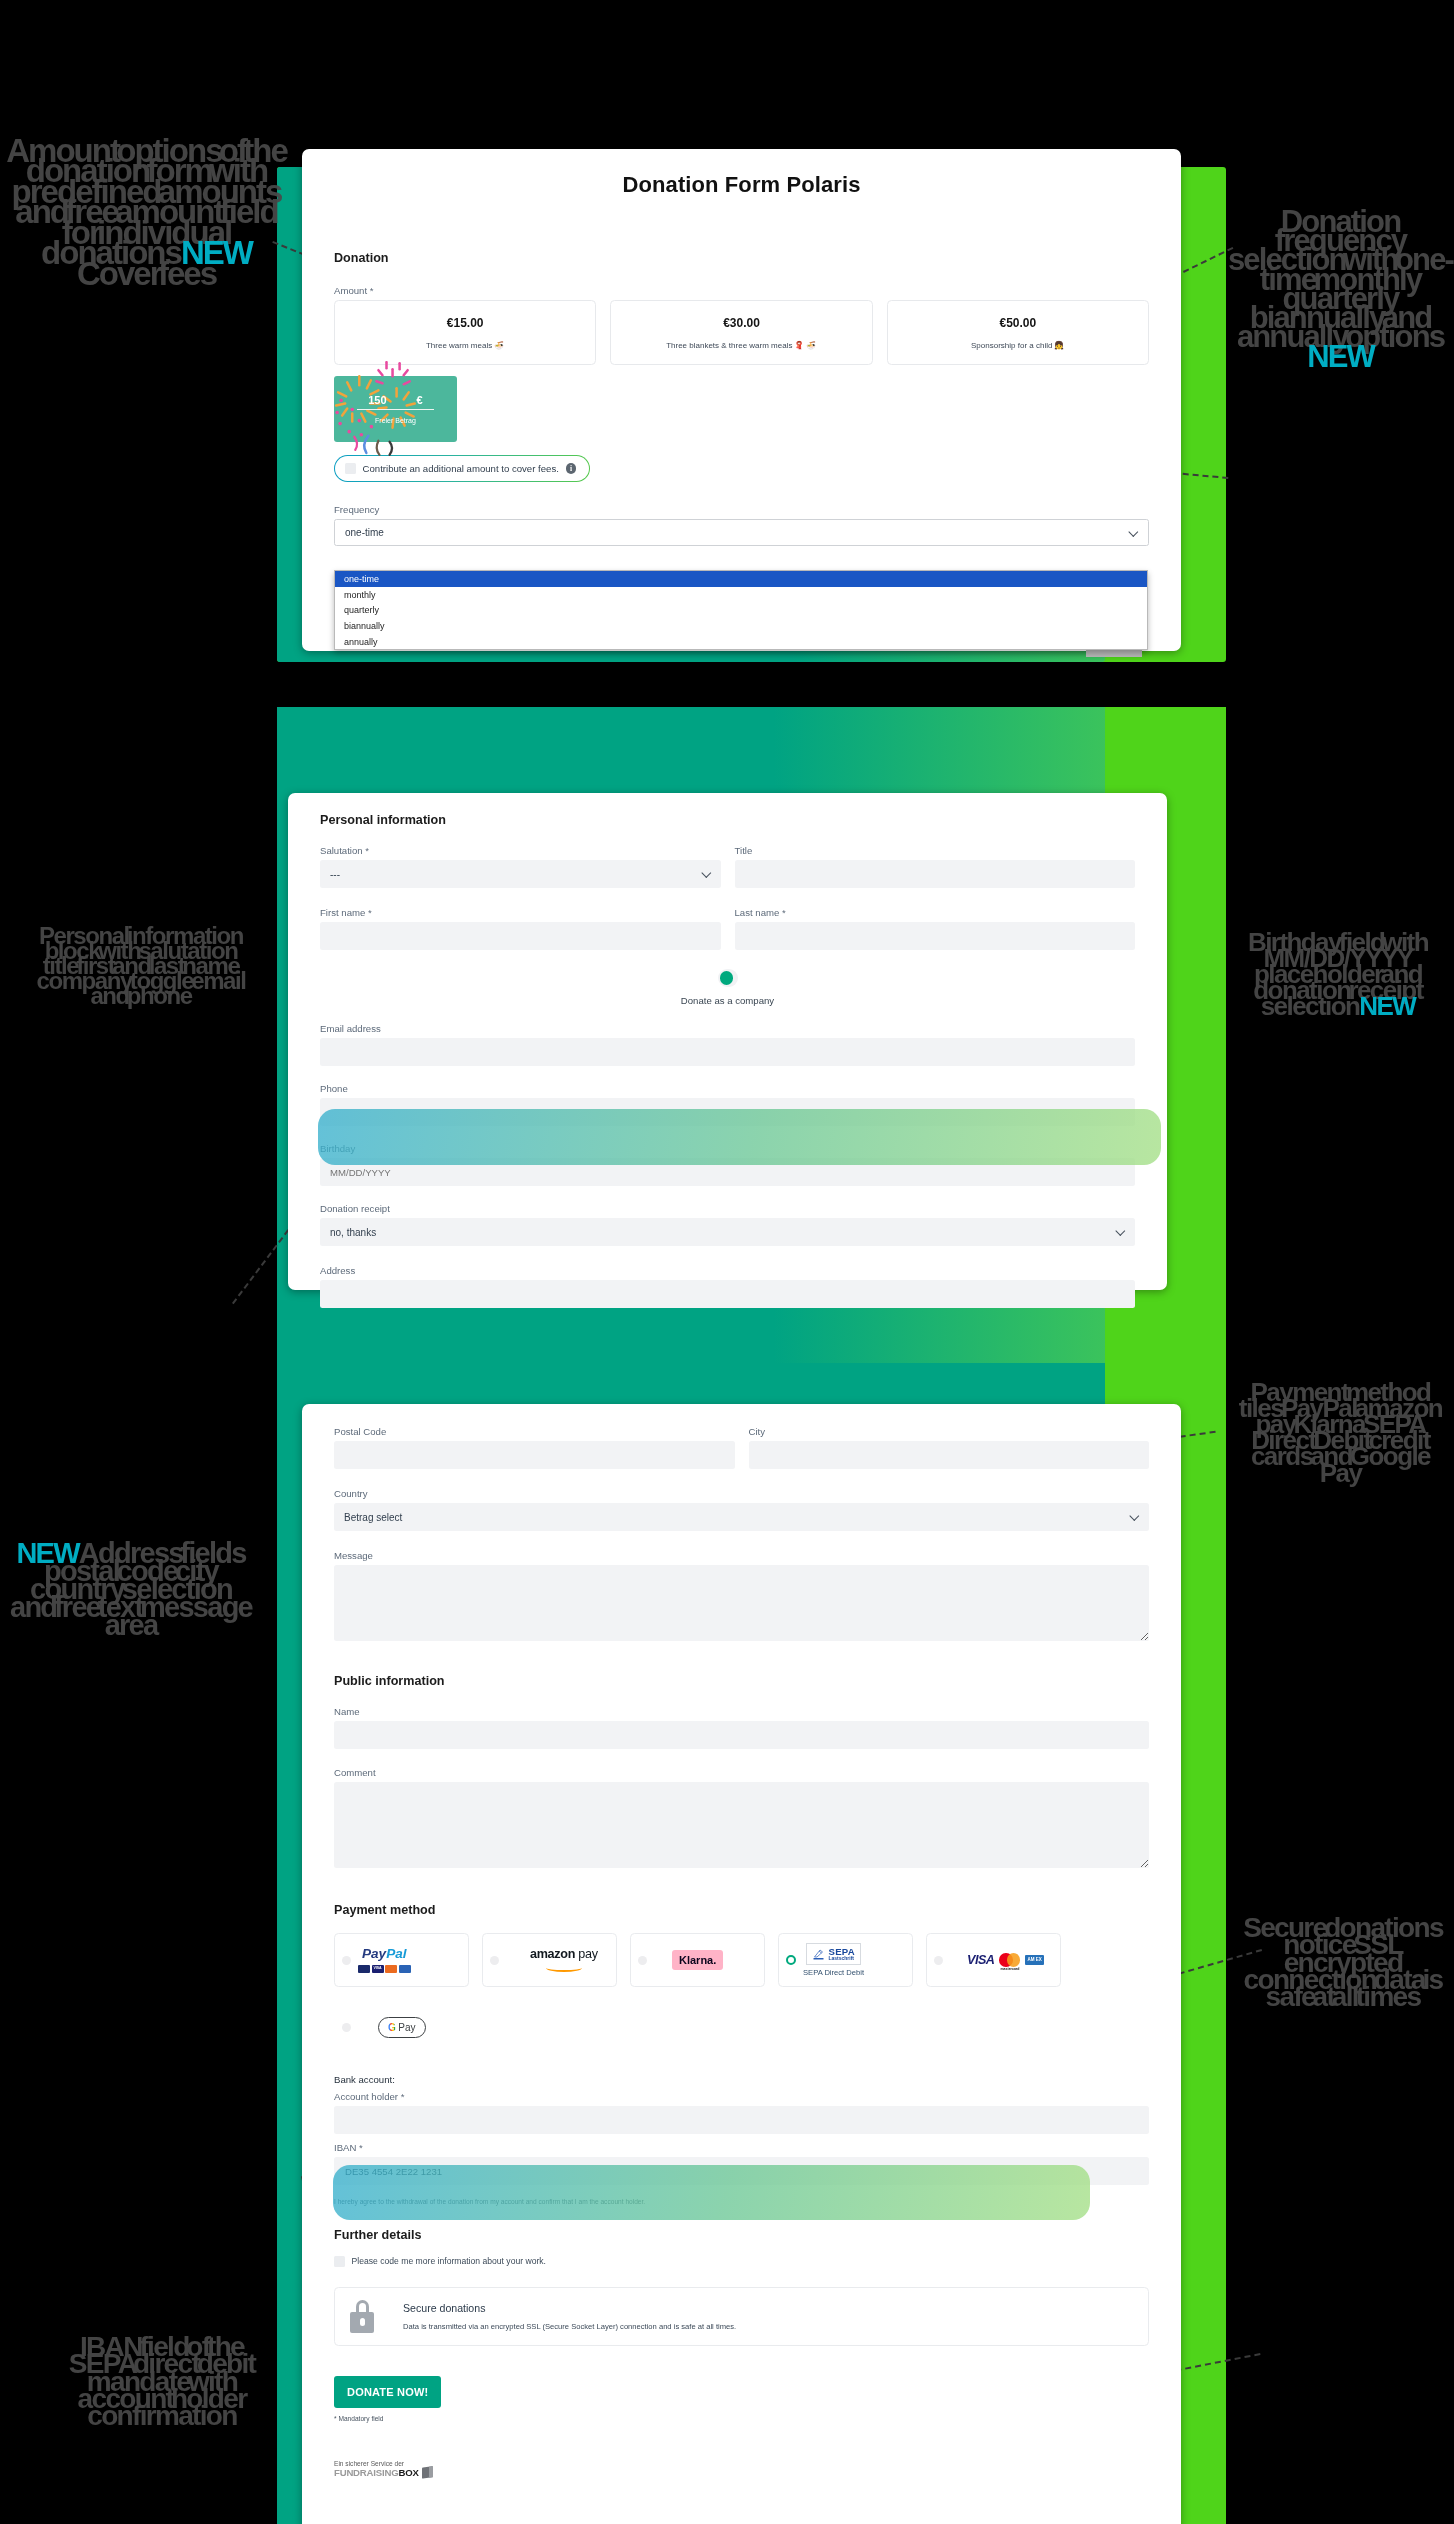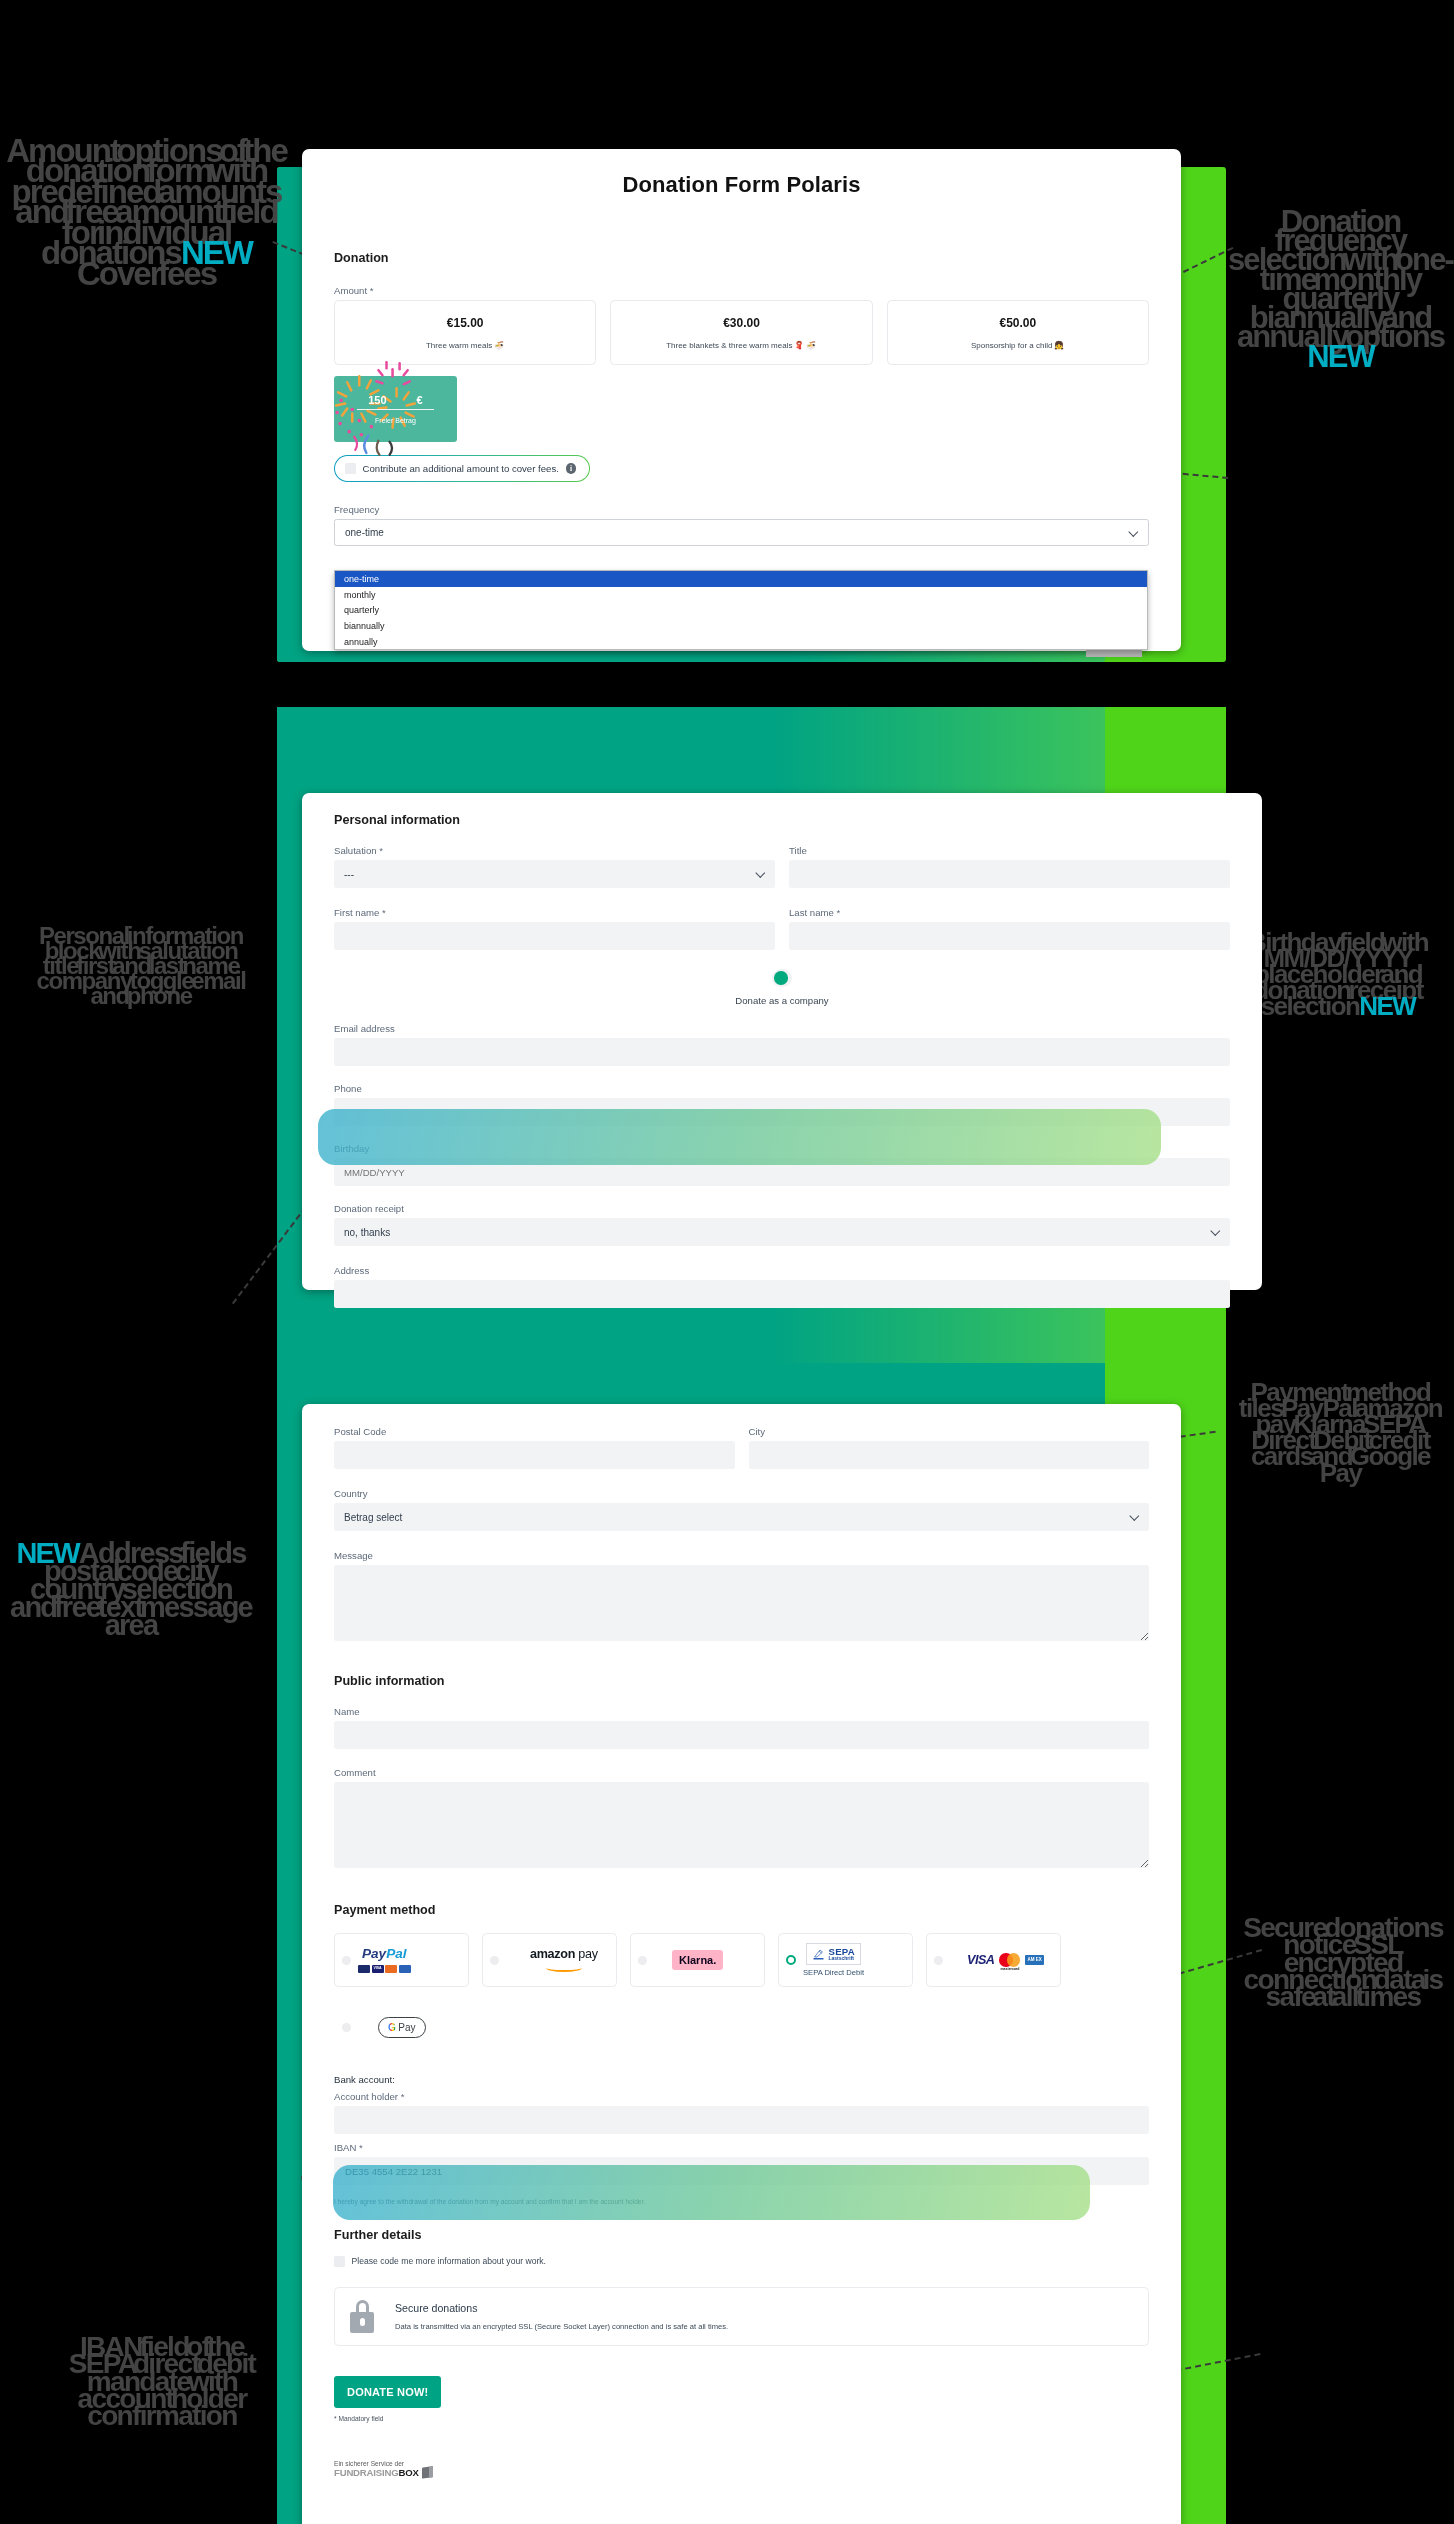--- a/index.html
+++ b/index.html
@@ -292,21 +292,21 @@
     -webkit-background-clip: text; background-clip: text; color: transparent;
   }
 
   .mini { font-size: 6.6px; color: #46525f; }
 
   
   .secure-box {
     border: 0.7px solid #e9ebee;
     border-radius: 4.5px;
     display: flex; align-items: center;
-    gap: 21px;
+    gap: 29px;
     padding: 12px 15px;
   }
   .lock {
     width: 24px; height: 33px; flex: none; position: relative;
   }
   .lock .shackle {
     position: absolute; top: 0; left: 5.6px;
     width: 13px; height: 15px;
     border: 3.5px solid #a3a9b0;
     border-bottom: none;
@@ -505,21 +505,21 @@
 
   <div class="dd-open" style="left:334px;top:570px;width:814px;">
     <div class="opt sel2">one-time</div>
     <div class="opt">monthly</div>
     <div class="opt">quarterly</div>
     <div class="opt">biannually</div>
     <div class="opt">annually</div>
   </div>
   <div class="scrollbar" style="left:1086px;top:641px;width:56px;height:16px;"></div>
 
-  <div class="card" style="left:302px;top:793px;width:960px;height:497px;">
+  <div class="card" style="left:288px;top:793px;width:879px;height:497px;">
     <div style="padding:20px 32px 0;">
       <div class="sec-title">Personal information</div>
 
       <div class="row2" style="margin-top:18px;">
         <div>
           <span class="fld-label">Salutation *</span>
           <div class="sel">
             <span>---</span>
             <span class="chev"></span>
           </div>

